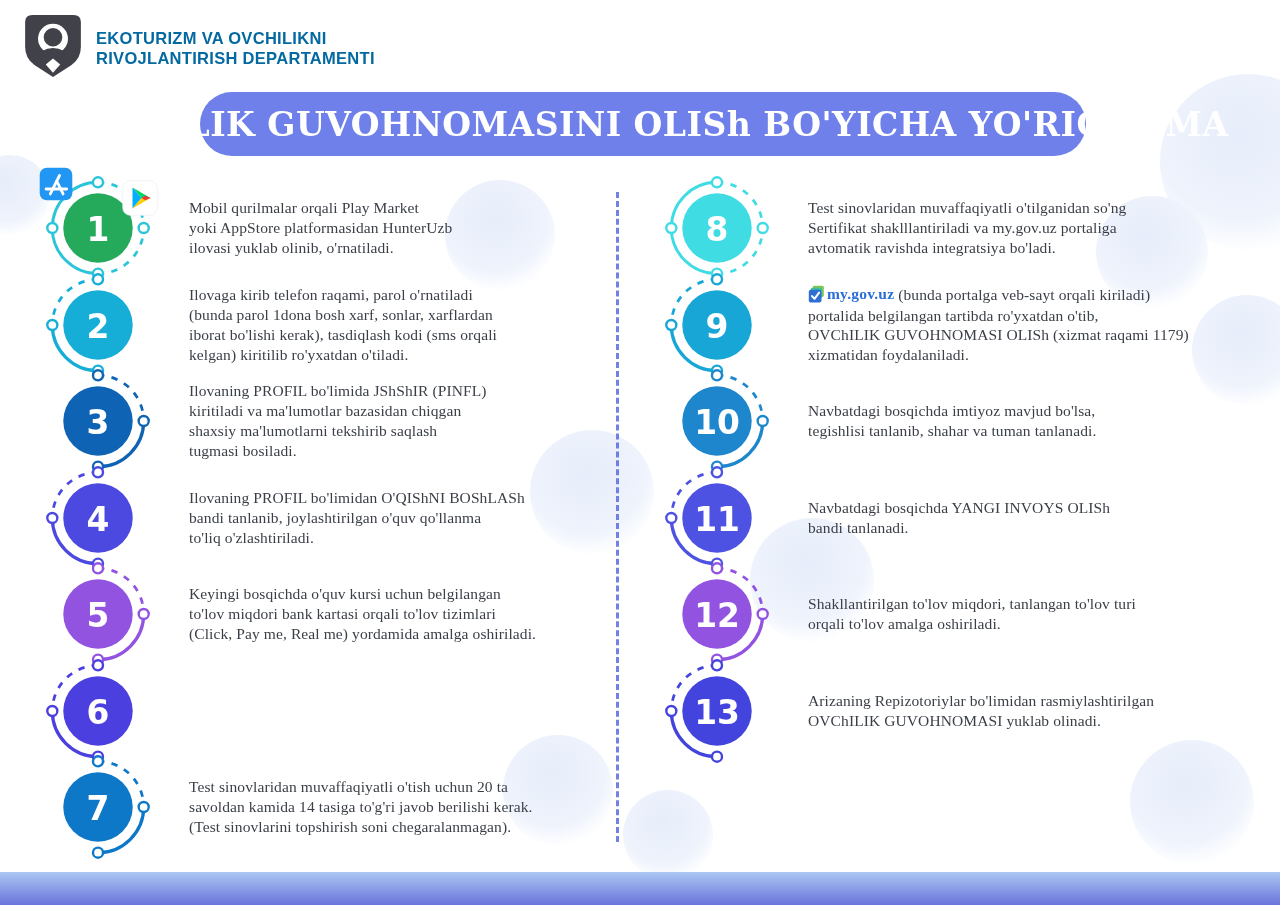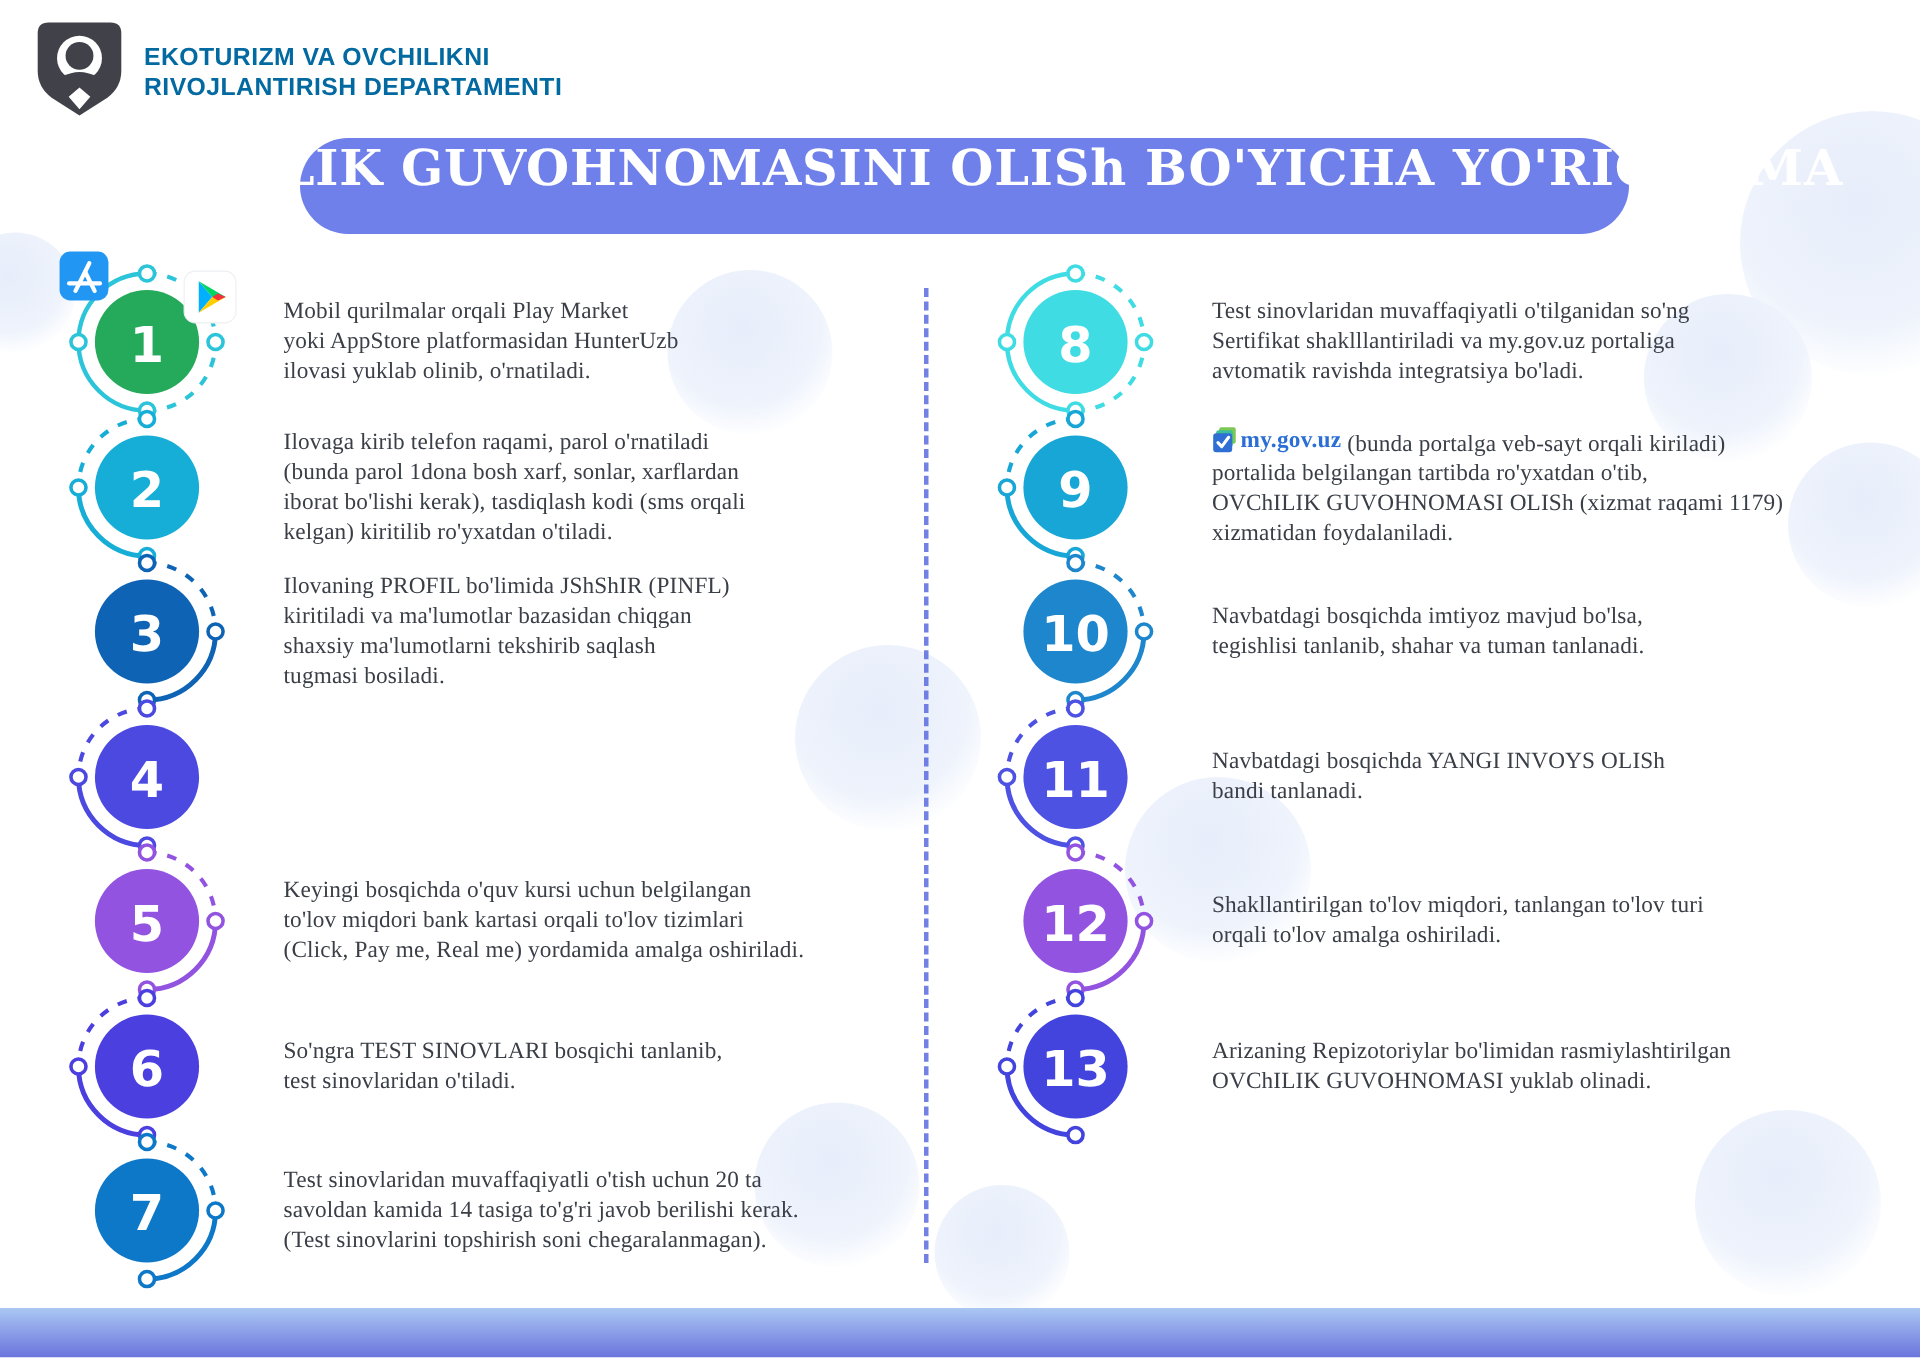--- a/index.html
+++ b/index.html
@@ -7,21 +7,21 @@
        background:#ffffff;font-family:"DejaVu Sans",sans-serif;}
   .decor{position:absolute;border-radius:50%;
          background:radial-gradient(circle at 45% 35%, #e7edfa 0%, #eef3fc 55%, rgba(255,255,255,0) 78%);
          pointer-events:none;}
   
   .org{position:absolute;left:24px;top:14px;display:flex;align-items:center;gap:14px;}
   .org-name{font-family:"Liberation Sans",sans-serif;font-weight:bold;font-size:16.5px;
             line-height:1.22;color:#0369a1;letter-spacing:.3px;white-space:pre-line;}
   
   .banner{position:absolute;left:200px;top:92px;width:886px;height:64px;border-radius:32px;
-          background:#6f80ea;display:flex;justify-content:center;}
+          background:#6f80ea;display:flex;align-items:center;justify-content:center;}
   .banner span{font-family:"DejaVu Serif",serif;font-weight:600;font-size:33px;color:#ffffff;
                letter-spacing:.5px;white-space:nowrap;}
   
   .col{position:absolute;top:180px;display:flex;flex-direction:column;}
   .col-left{left:45px;width:572px;}
   .col-right{left:664px;width:576px;}
   .step{height:96.5px;display:flex;align-items:center;}
   .badge{position:relative;width:106px;height:106px;flex:0 0 106px;}
   .badge .mini-icon{position:absolute;z-index:3;}
   .step-text{margin-left:38px;font-size:15.5px;line-height:1.29;color:#3a3f47;font-weight:500;
@@ -134,20 +134,23 @@
   <div class="step">
     <div class="badge"><svg width="106" height="106" viewBox="0 0 116 116">
           <path d="M58,8 A50,50 0 0 0 8,58" fill="none" stroke="#4b49e0" stroke-width="3" stroke-dasharray="7 8"></path>
           <path d="M8,58 A50,50 0 0 0 58,108" fill="none" stroke="#4b49e0" stroke-width="3.6"></path>
     <circle cx="58" cy="58" r="38" fill="#4b49e0"></circle>
     <text x="58" y="60" text-anchor="middle" dominant-baseline="central" font-family="DejaVu Sans, sans-serif" font-size="36" font-weight="bold" fill="#ffffff">4</text>
     <circle cx="58" cy="8" r="5.5" fill="#fff" stroke="#4b49e0" stroke-width="2.6"></circle>
           <circle cx="8" cy="58" r="5.5" fill="#fff" stroke="#4b49e0" stroke-width="2.6"></circle>
           <circle cx="58" cy="108" r="5.5" fill="#fff" stroke="#4b49e0" stroke-width="2.6"></circle>
         </svg></div>
+    <div class="step-text">Ilovaning PROFIL bo'limidan O'QIShNI BOShLASh
+bandi tanlanib, joylashtirilgan o'quv qo'llanma
+to'liq o'zlashtiriladi.</div>
   </div>
 
   <div class="step">
     <div class="badge"><svg width="106" height="106" viewBox="0 0 116 116">
           <path d="M58,8 A50,50 0 0 1 108,58" fill="none" stroke="#9153e0" stroke-width="3" stroke-dasharray="7 8"></path>
           <path d="M108,58 A50,50 0 0 1 58,108" fill="none" stroke="#9153e0" stroke-width="3.6"></path>
     <circle cx="58" cy="58" r="38" fill="#9153e0"></circle>
     <text x="58" y="60" text-anchor="middle" dominant-baseline="central" font-family="DejaVu Sans, sans-serif" font-size="36" font-weight="bold" fill="#ffffff">5</text>
     <circle cx="58" cy="8" r="5.5" fill="#fff" stroke="#9153e0" stroke-width="2.6"></circle>
           <circle cx="108" cy="58" r="5.5" fill="#fff" stroke="#9153e0" stroke-width="2.6"></circle>
@@ -161,22 +164,20 @@
   <div class="step">
     <div class="badge"><svg width="106" height="106" viewBox="0 0 116 116">
           <path d="M58,8 A50,50 0 0 0 8,58" fill="none" stroke="#4b3fe0" stroke-width="3" stroke-dasharray="7 8"></path>
           <path d="M8,58 A50,50 0 0 0 58,108" fill="none" stroke="#4b3fe0" stroke-width="3.6"></path>
     <circle cx="58" cy="58" r="38" fill="#4b3fe0"></circle>
     <text x="58" y="60" text-anchor="middle" dominant-baseline="central" font-family="DejaVu Sans, sans-serif" font-size="36" font-weight="bold" fill="#ffffff">6</text>
     <circle cx="58" cy="8" r="5.5" fill="#fff" stroke="#4b3fe0" stroke-width="2.6"></circle>
           <circle cx="8" cy="58" r="5.5" fill="#fff" stroke="#4b3fe0" stroke-width="2.6"></circle>
           <circle cx="58" cy="108" r="5.5" fill="#fff" stroke="#4b3fe0" stroke-width="2.6"></circle>
         </svg></div>
-    <div class="step-text">So'ngra TEST SINOVLARI bosqichi tanlanib,
-test sinovlaridan o'tiladi.</div>
   </div>
 
   <div class="step">
     <div class="badge"><svg width="106" height="106" viewBox="0 0 116 116">
           <path d="M58,8 A50,50 0 0 1 108,58" fill="none" stroke="#0e78c8" stroke-width="3" stroke-dasharray="7 8"></path>
           <path d="M108,58 A50,50 0 0 1 58,108" fill="none" stroke="#0e78c8" stroke-width="3.6"></path>
     <circle cx="58" cy="58" r="38" fill="#0e78c8"></circle>
     <text x="58" y="60" text-anchor="middle" dominant-baseline="central" font-family="DejaVu Sans, sans-serif" font-size="36" font-weight="bold" fill="#ffffff">7</text>
     <circle cx="58" cy="8" r="5.5" fill="#fff" stroke="#0e78c8" stroke-width="2.6"></circle>
           <circle cx="108" cy="58" r="5.5" fill="#fff" stroke="#0e78c8" stroke-width="2.6"></circle>

